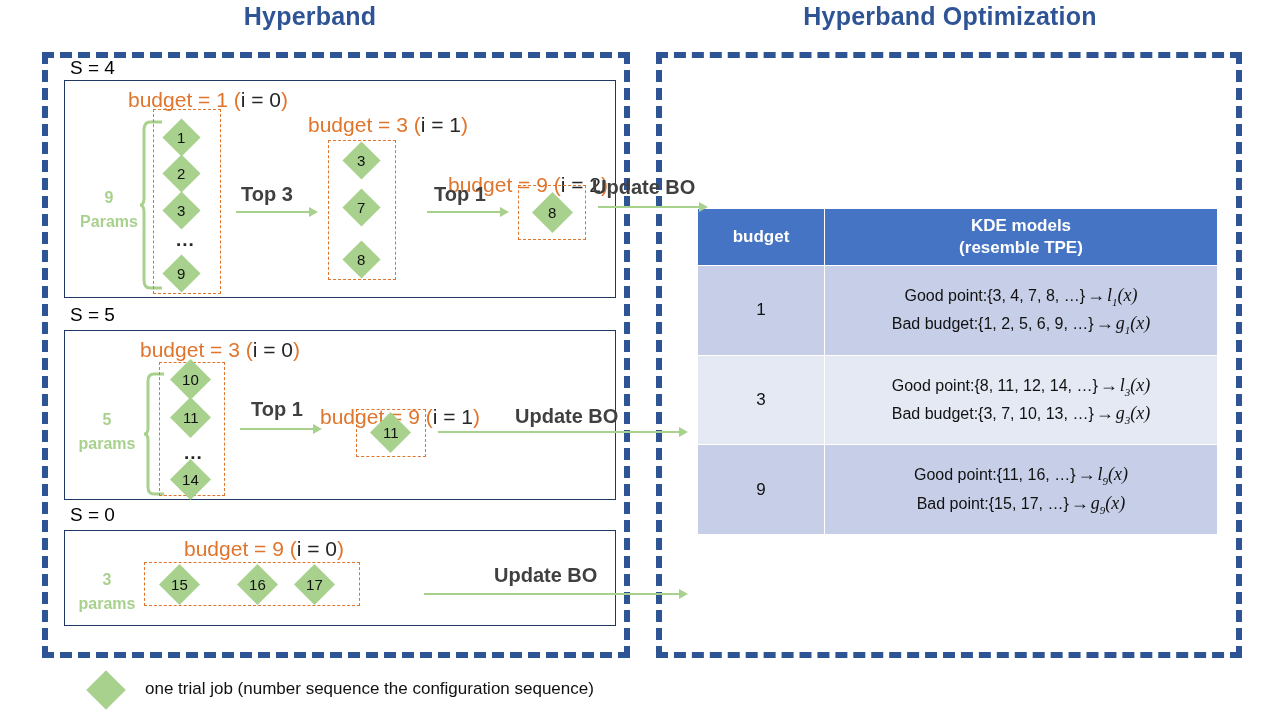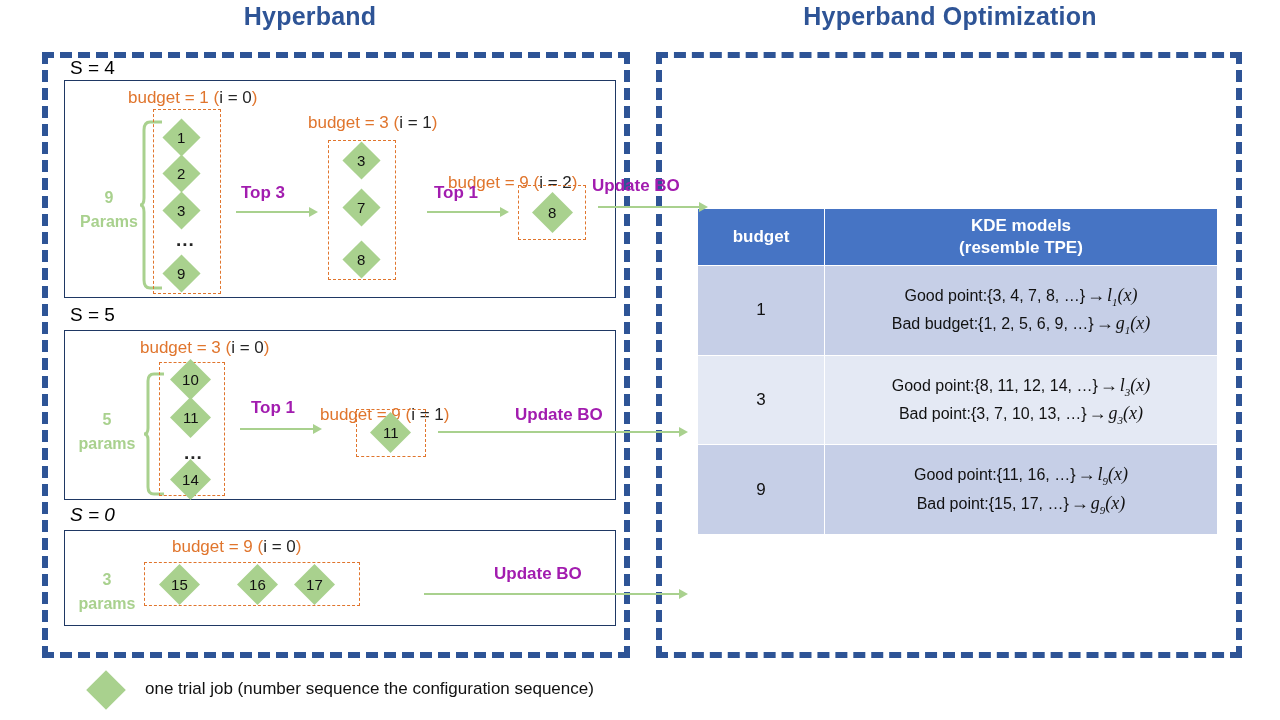--- a/index.html
+++ b/index.html
@@ -24,21 +24,21 @@
   .stage-box{
     border:1.4px solid #1F3864;box-sizing:border-box;background:#ffffff;
   }
 
   .stage-label{
     font-size:19px;color:#000000;white-space:nowrap;
   }
 
   
   .budget-label{
-    font-size:17px;color:#E0752D;white-space:nowrap;
+    font-size:21px;color:#E0752D;white-space:nowrap;
   }
   .budget-label .paren{color:#E0752D;}
   .budget-label .ival{color:#262626;}
 
   
   .grp{
     border:1.5px dashed #E0752D;box-sizing:border-box;background:transparent;
   }
 
   
@@ -53,21 +53,21 @@
     line-height:1;white-space:nowrap;
   }
 
   .dots{
     font-size:19px;color:#262626;font-weight:bold;letter-spacing:1px;
     white-space:nowrap;
   }
 
   
   .green-text{
-    color:#a21caf;font-size:17px;font-weight:bold;white-space:nowrap;
+    color:#404040;font-size:20px;font-weight:bold;white-space:nowrap;
   }
   .params-text{
     color:#A9D18E;font-size:16px;font-weight:bold;text-align:center;
     white-space:nowrap;line-height:1.5;
   }
 
   .arrow-line{
     height:1.6px;background:#A9D18E;
   }
   .arrow-head{
@@ -225,24 +225,24 @@
 <div class="abs diamond" style="left:376px;top:418px;width:29px;height:29px;">
     <span>11</span>
   </div>
 
 <div class="abs green-text" style="left:515px;top:405px;">Update BO</div>
 <div class="abs" style="left:438px;top:427px;width:250px;display:flex;align-items:center;z-index:5;">
   <div class="arrow-line" style="flex:1;"></div>
     <div class="arrow-head"></div>
 </div>
 
-<div class="abs stage-label" style="left:70px;top:504px;font-style:italic;">S = 0</div>
+<div class="abs stage-label" style="left:70px;top:504px;">S = 0</div>
 <div class="abs stage-box" style="left:64px;top:530px;width:552px;height:96px;"></div>
 
-<div class="abs budget-label" style="left:172px;top:537px;">
+<div class="abs budget-label" style="left:184px;top:537px;">
   <span>budget = 9</span><span class="paren"> (</span><span class="ival">i = 0</span><span class="paren">)</span>
 </div>
 
 <div class="abs params-text" style="left:72px;top:568px;width:70px;">
   <div>3</div>
   <div>params</div>
 </div>
 
 <div class="abs grp" style="left:144px;top:562px;width:216px;height:44px;"></div>
 <div class="abs diamond" style="left:165px;top:570px;width:29px;height:29px;">
@@ -284,21 +284,21 @@
           </div>
         </td>
       </tr>
       <tr class="row-b">
         <td class="budget-cell">3</td>
         <td>
           <div class="kde-line">
             <span>Good point:{8, 11, 12, 14, …}</span><span class="arrow-glyph">→</span><span class="mathvar"><span>l</span><sub>3</sub><span>(x)</span></span>
           </div>
           <div class="kde-line">
-            <span>Bad point:{3, 7, 10, 13, …}</span><span class="arrow-glyph">→</span><span class="mathvar"><span>g</span><sub>3</sub><span>(x)</span></span>
+            <span>Bad budget:{3, 7, 10, 13, …}</span><span class="arrow-glyph">→</span><span class="mathvar"><span>g</span><sub>3</sub><span>(x)</span></span>
           </div>
         </td>
       </tr>
       <tr class="row-a">
         <td class="budget-cell">9</td>
         <td>
           <div class="kde-line">
             <span>Good point:{11, 16, …}</span><span class="arrow-glyph">→</span><span class="mathvar"><span>l</span><sub>9</sub><span>(x)</span></span>
           </div>
           <div class="kde-line">

